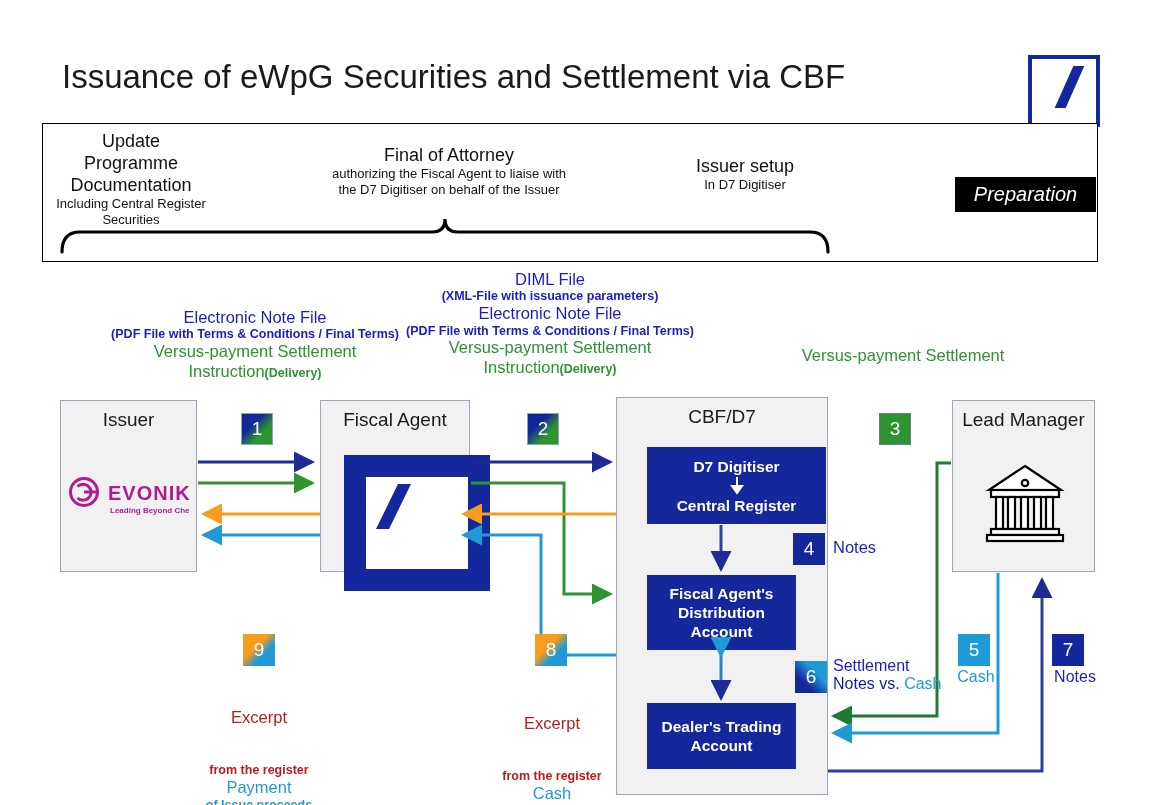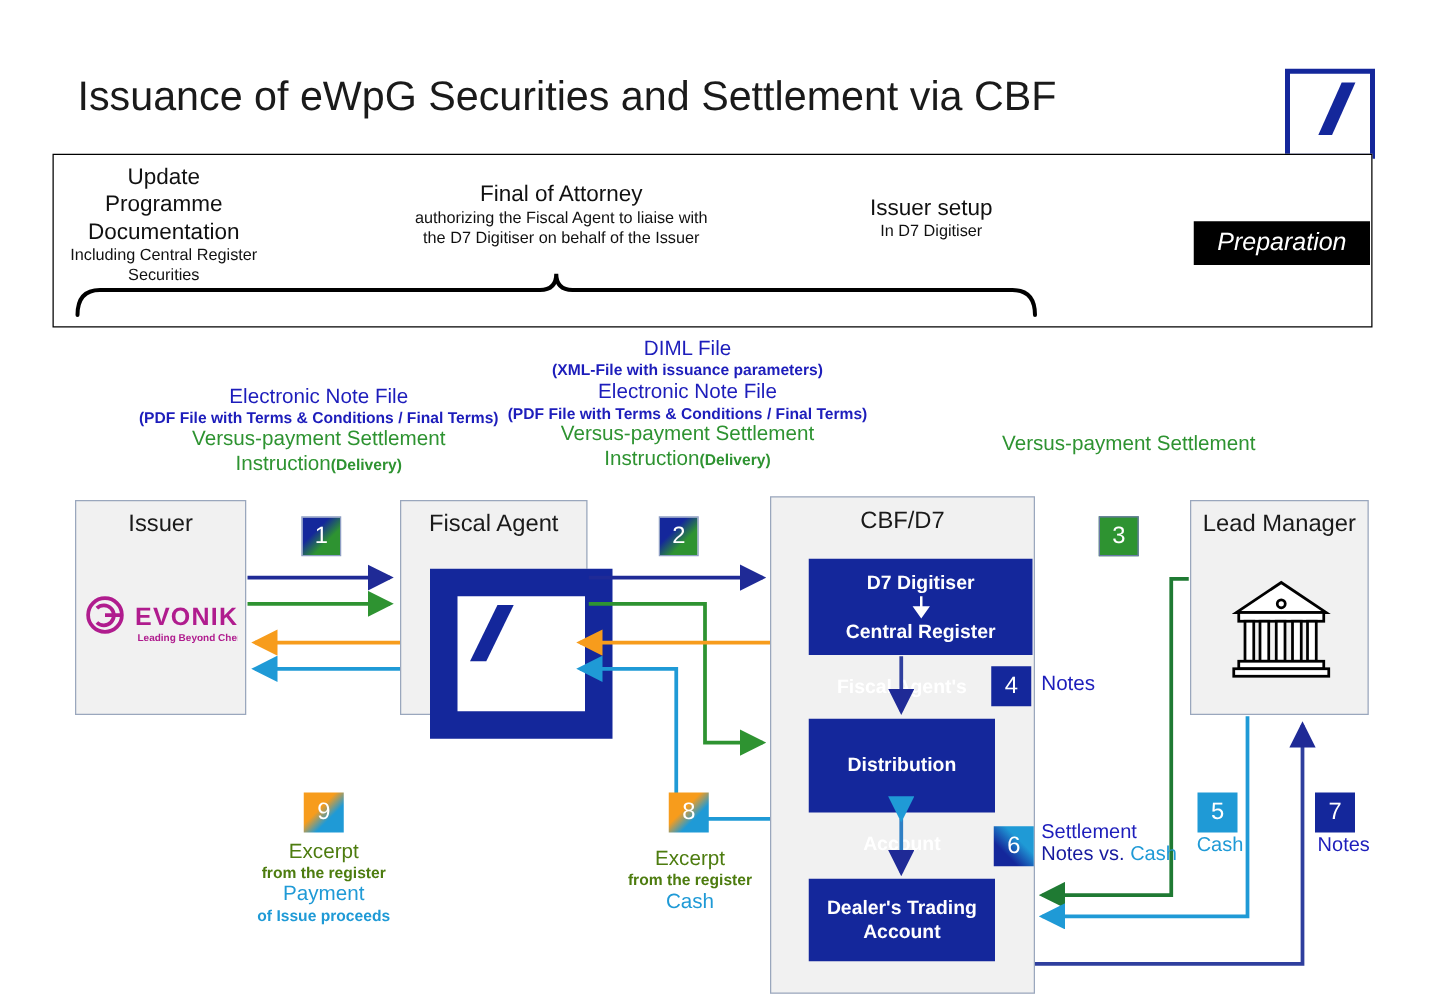--- a/index.html
+++ b/index.html
@@ -39,21 +39,21 @@
     background:#000; color:#ffffff; font-size:20px;
     display:flex;align-items:center;justify-content:center;font-style:italic;
   }
 
   
   .lbl{ text-align:center; line-height:1.18; }
   .lbl .big{ font-size:16.5px; }
   .lbl .sml{ font-size:12.5px; font-weight:bold; }
   .blue-t{ color:#1d1dbb; }
   .green-t{ color:#2e9331; }
-  .orange-t{ color:#4d7c0f; }
+  .orange-t{ color:#b91c1c;margin-top:36px; }
   .ltblue-t{ color:#1f9ad6; }
   .dkblue-t{ color:#16199e; }
 
   
   .entity{
     background:#f1f1f1; border:1px solid #9aa7bd; box-sizing:border-box;
   }
   .entity-title{
     text-align:center; font-size:19px; color:#1a1a1a; padding-top:8px;
   }
@@ -163,21 +163,21 @@
 <div class="abs entity" style="left:616px;top:397px;width:212px;height:398px;">
   <div class="entity-title">CBF/D7</div>
 </div>
 <div class="abs acct" style="left:647px;top:447px;width:179px;height:77px;">
   <div>D7 Digitiser</div>
   <svg width="16" height="20" style="display:block">
       <path d="M8 1 v12 M3 10 l5 7 l5 -7z" stroke="#fff" stroke-width="2" fill="#fff"></path>
     </svg>
   <div>Central Register</div>
 </div>
-<div class="abs acct" style="left:647px;top:575px;width:149px;height:75px;gap:44px;">
+<div class="abs acct" style="left:647px;top:575px;width:149px;height:75px;">
   <div>Fiscal Agent's</div>
   <div>Distribution</div>
   <div>Account</div>
 </div>
 <div class="abs acct" style="left:647px;top:703px;width:149px;height:66px;">
   <div>Dealer's Trading</div>
   <div>Account</div>
 </div>
 
 <div class="abs entity" style="left:952px;top:400px;width:143px;height:172px;">

